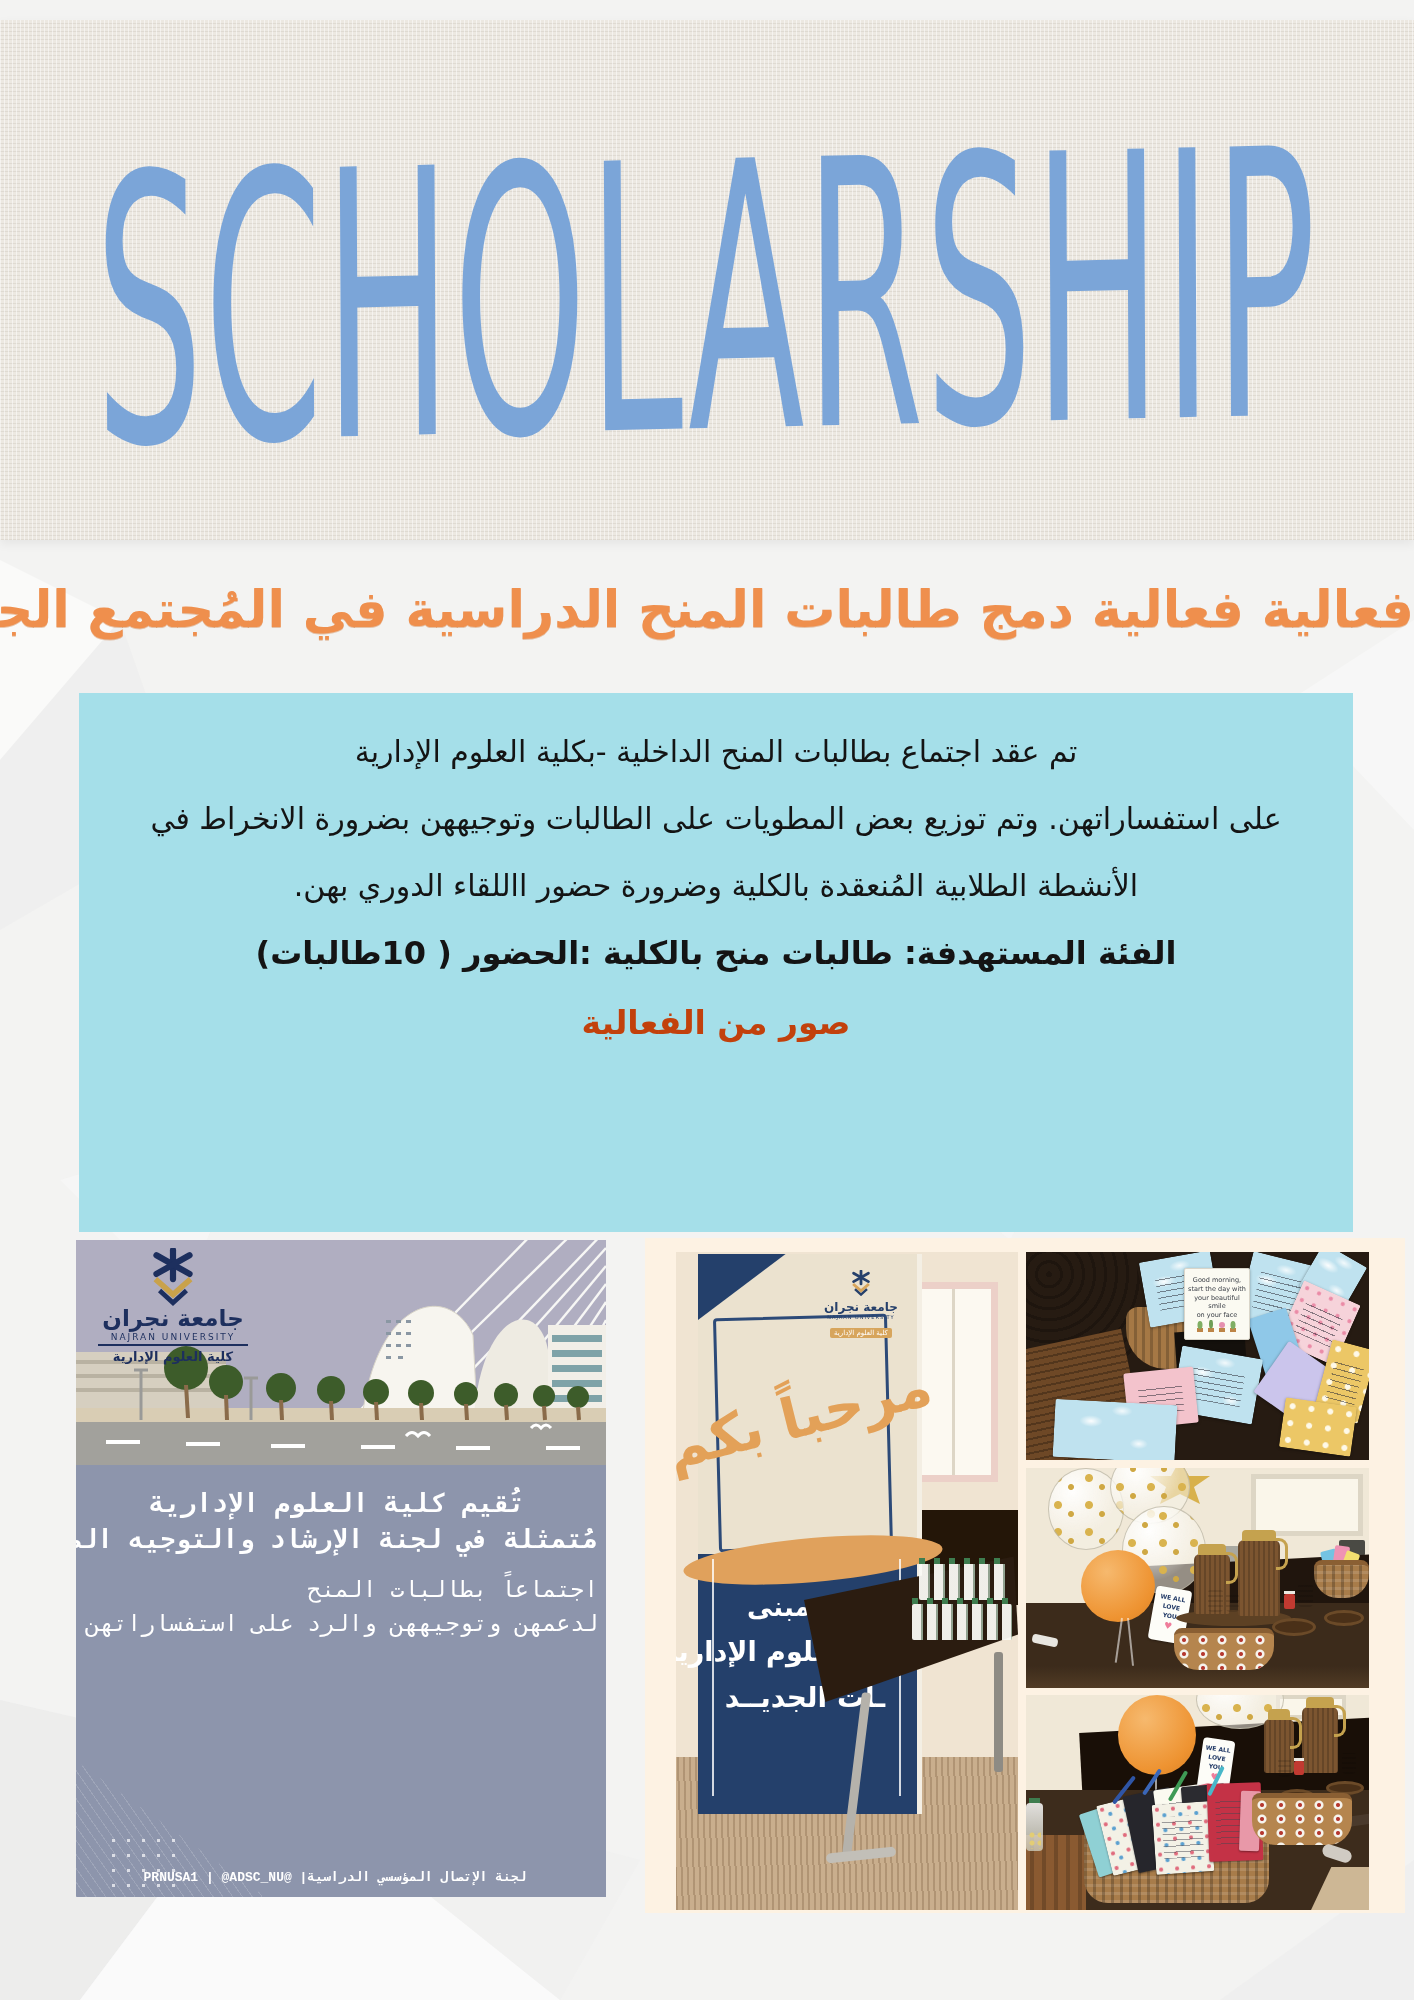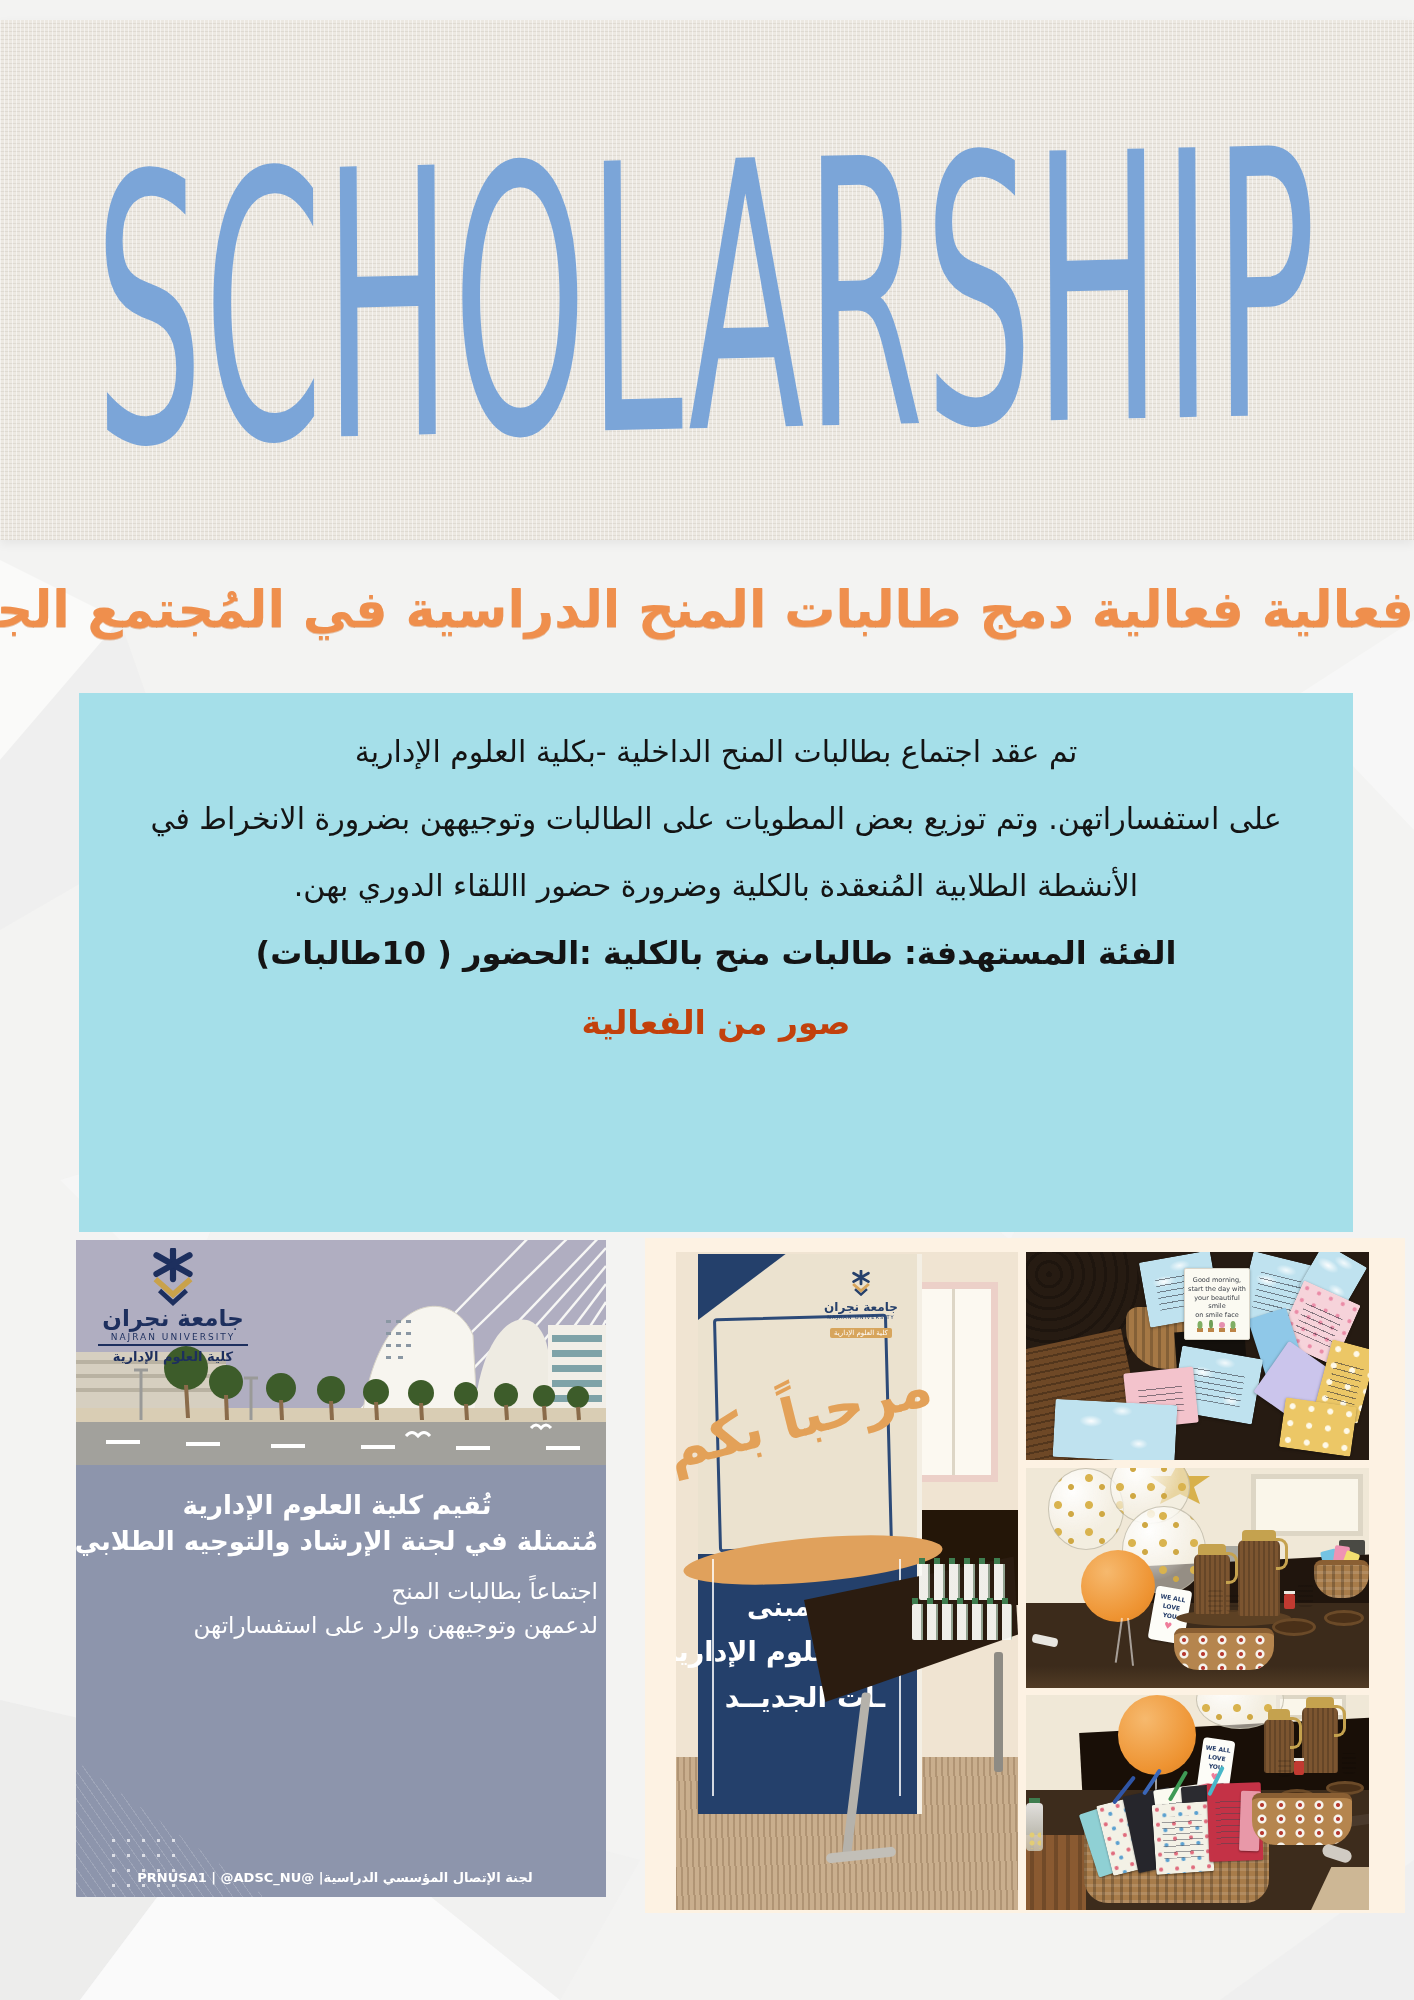--- a/index.html
+++ b/index.html
@@ -33,21 +33,21 @@
 
   
   .flyer{position:absolute;left:76px;top:1240px;width:530px;height:657px;background:#8d95ac;overflow:hidden;}
   .flyer-photo{position:absolute;left:0;top:0;width:530px;height:225px;overflow:hidden;background:#b0aec1;}
   .flyer-logo{position:absolute;left:22px;top:8px;width:150px;text-align:center;color:#1d2f5e;}
   .flyer-logo svg{display:block;margin:0 auto;}
   .logo-ar{font-size:23px;font-weight:bold;direction:rtl;line-height:1.1;}
   .logo-en{font-size:9px;letter-spacing:2px;border-bottom:2px solid #1d2f5e;padding-bottom:2px;margin-top:1px;}
   .logo-col{font-size:13px;direction:rtl;padding-top:3px;font-weight:bold;}
 
-  .flyer-body{position:absolute;left:0;top:225px;width:522px;height:432px;color:#fff;direction:rtl;text-align:center;}
+  .flyer-body{position:absolute;left:0;top:225px;width:522px;height:432px;color:#fff;direction:rtl;text-align:center;font-family:Liberation Mono, monospace;}
   .flyer-body p{margin:0;white-space:nowrap;}
   .fl1{font-size:26px;font-weight:bold;line-height:1.4;}
   .fl2{font-size:23px;line-height:1.5;text-align:right;}
   .fb-sp1{margin-top:22px !important;}
   .fb-sp2{margin-top:14px !important;}
 
   .dots{position:absolute;opacity:.8;
     background-image:radial-gradient(circle, rgba(255,255,255,.85) 1.6px, rgba(0,0,0,0) 1.8px);
     background-size:15px 15px;}
   .dots-left{left:30px;top:368px;width:72px;height:122px;}
@@ -429,21 +429,21 @@
       <div class="gc gc-pink gc-txt" style="left:100px;top:118px;width:70px;height:56px;transform:rotate(-6deg);"></div>
       <div class="gc gc-yellow gc-txt" style="left:296px;top:92px;width:46px;height:75px;transform:rotate(15deg);"></div>
       <div class="gc gc-yellow" style="left:256px;top:150px;width:72px;height:50px;transform:rotate(8deg);"></div>
       <div class="gc gc-sky" style="left:28px;top:150px;width:122px;height:58px;transform:rotate(3deg);"></div>
 
       <div class="gc gc-center">
         <div class="ln">Good morning,</div>
         <div class="ln">start the day with</div>
         <div class="ln">your beautiful</div>
         <div class="ln">smile</div>
-        <div class="ln">on smile face</div>
+        <div class="ln">on your face</div>
         <svg width="44" height="12" viewBox="0 0 44 12">
           <g>
             <rect x="2" y="8" width="6" height="4" fill="#bd8447"></rect>
               <ellipse cx="5" cy="5" rx="2.5" ry="4" fill="#7fae63"></ellipse>
             <rect x="13" y="8" width="6" height="4" fill="#bd8447"></rect>
               <ellipse cx="16" cy="4" rx="2" ry="4.5" fill="#6f9e55"></ellipse>
             <rect x="24" y="8" width="6" height="4" fill="#bd8447"></rect>
               <circle cx="27" cy="5" r="3" fill="#e58fae"></circle>
             <rect x="35" y="8" width="6" height="4" fill="#bd8447"></rect>
               <ellipse cx="38" cy="5" rx="2.5" ry="4" fill="#7fae63"></ellipse>

